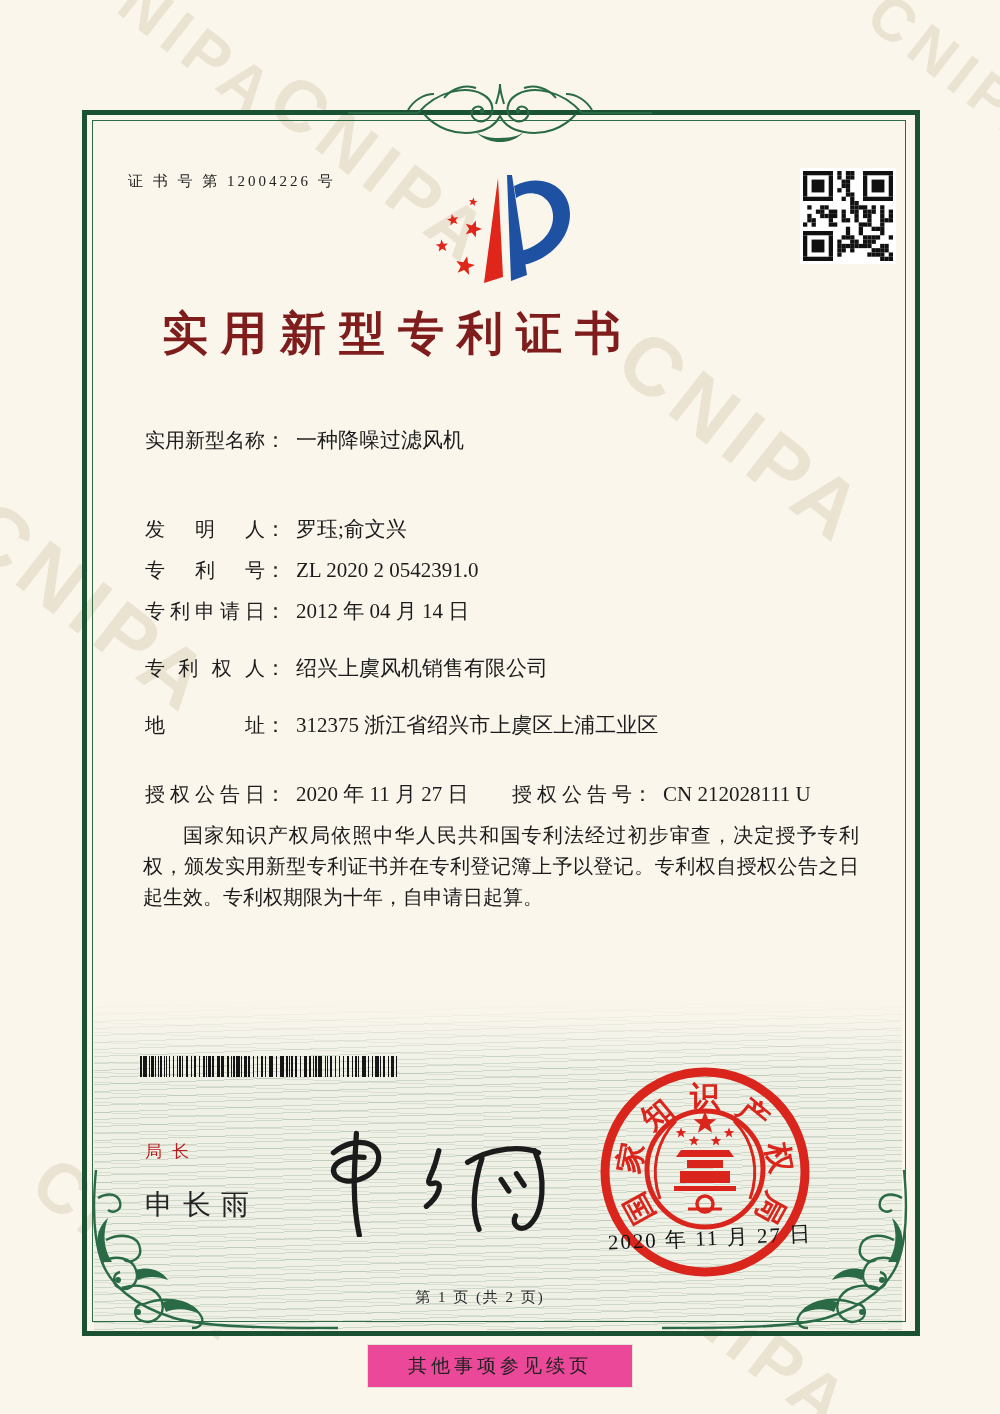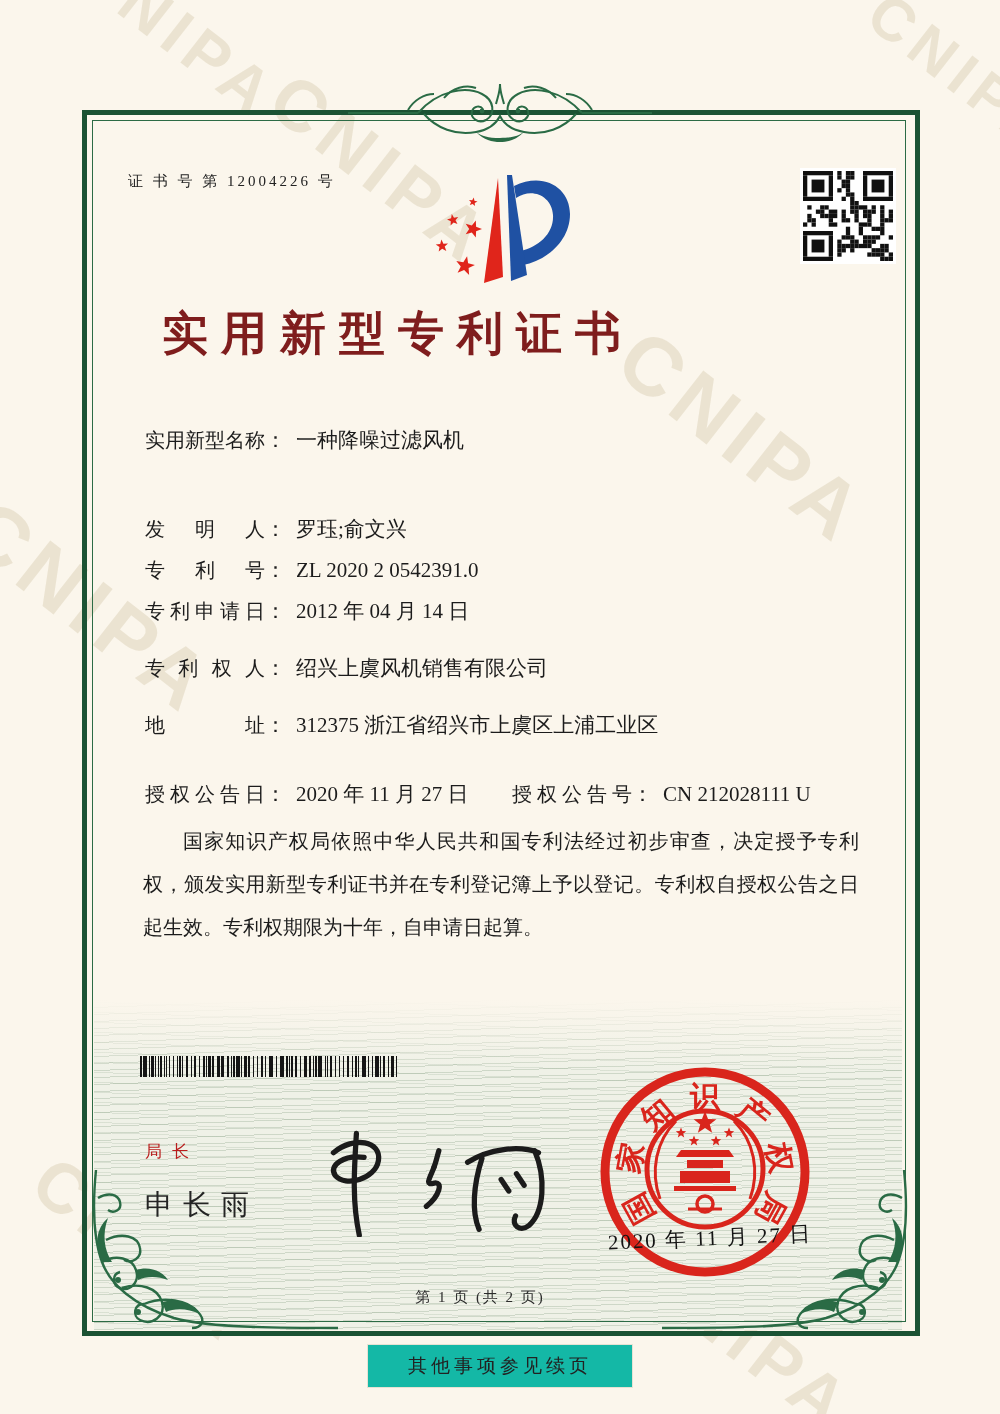--- a/index.html
+++ b/index.html
@@ -63,21 +63,21 @@
     text-align:justify;text-align-last:justify;
     font-size:20px;vertical-align:baseline;
   }
   .fcolon{display:inline-block;}
   .fvalue{margin-left:10px;}
   .grant2{position:absolute;left:367px;top:0;}
 
   
   .paras{left:143px;top:820px;width:716px;z-index:3;}
   .paras p{
-    margin:0 0 5px;font-size:20px;line-height:43px;
+    margin:0 0 5px;font-size:20px;line-height:31px;
     text-align:justify;text-indent:2em;color:#1b1b1b;
   }
 
   
   .barcode{left:140px;top:1056px;width:264px;height:21px;z-index:3;}
 
   
   .sig-title{
     left:145px;top:1140px;z-index:3;
     font-family:Liberation Mono, monospace;
@@ -98,21 +98,21 @@
     transform:rotate(-2.5deg);white-space:nowrap;
   }
 
   
   .page-info{
     left:0;top:1288px;width:960px;text-align:center;z-index:3;
     font-size:15px;letter-spacing:2px;color:#2b2b2b;
   }
   .note-box{
     left:500px;top:1344px;transform:translateX(-50%);z-index:3;
-    background:#14b8a6;border:1px solid #e6e2d3;
+    background:#ec4899;border:1px solid #e6e2d3;
     padding:8px 40px;font-size:19px;letter-spacing:4px;color:#222;
     white-space:nowrap;
   }
 
   
   .orn{z-index:2;}
 </style>
 </head>
 <body>
 

